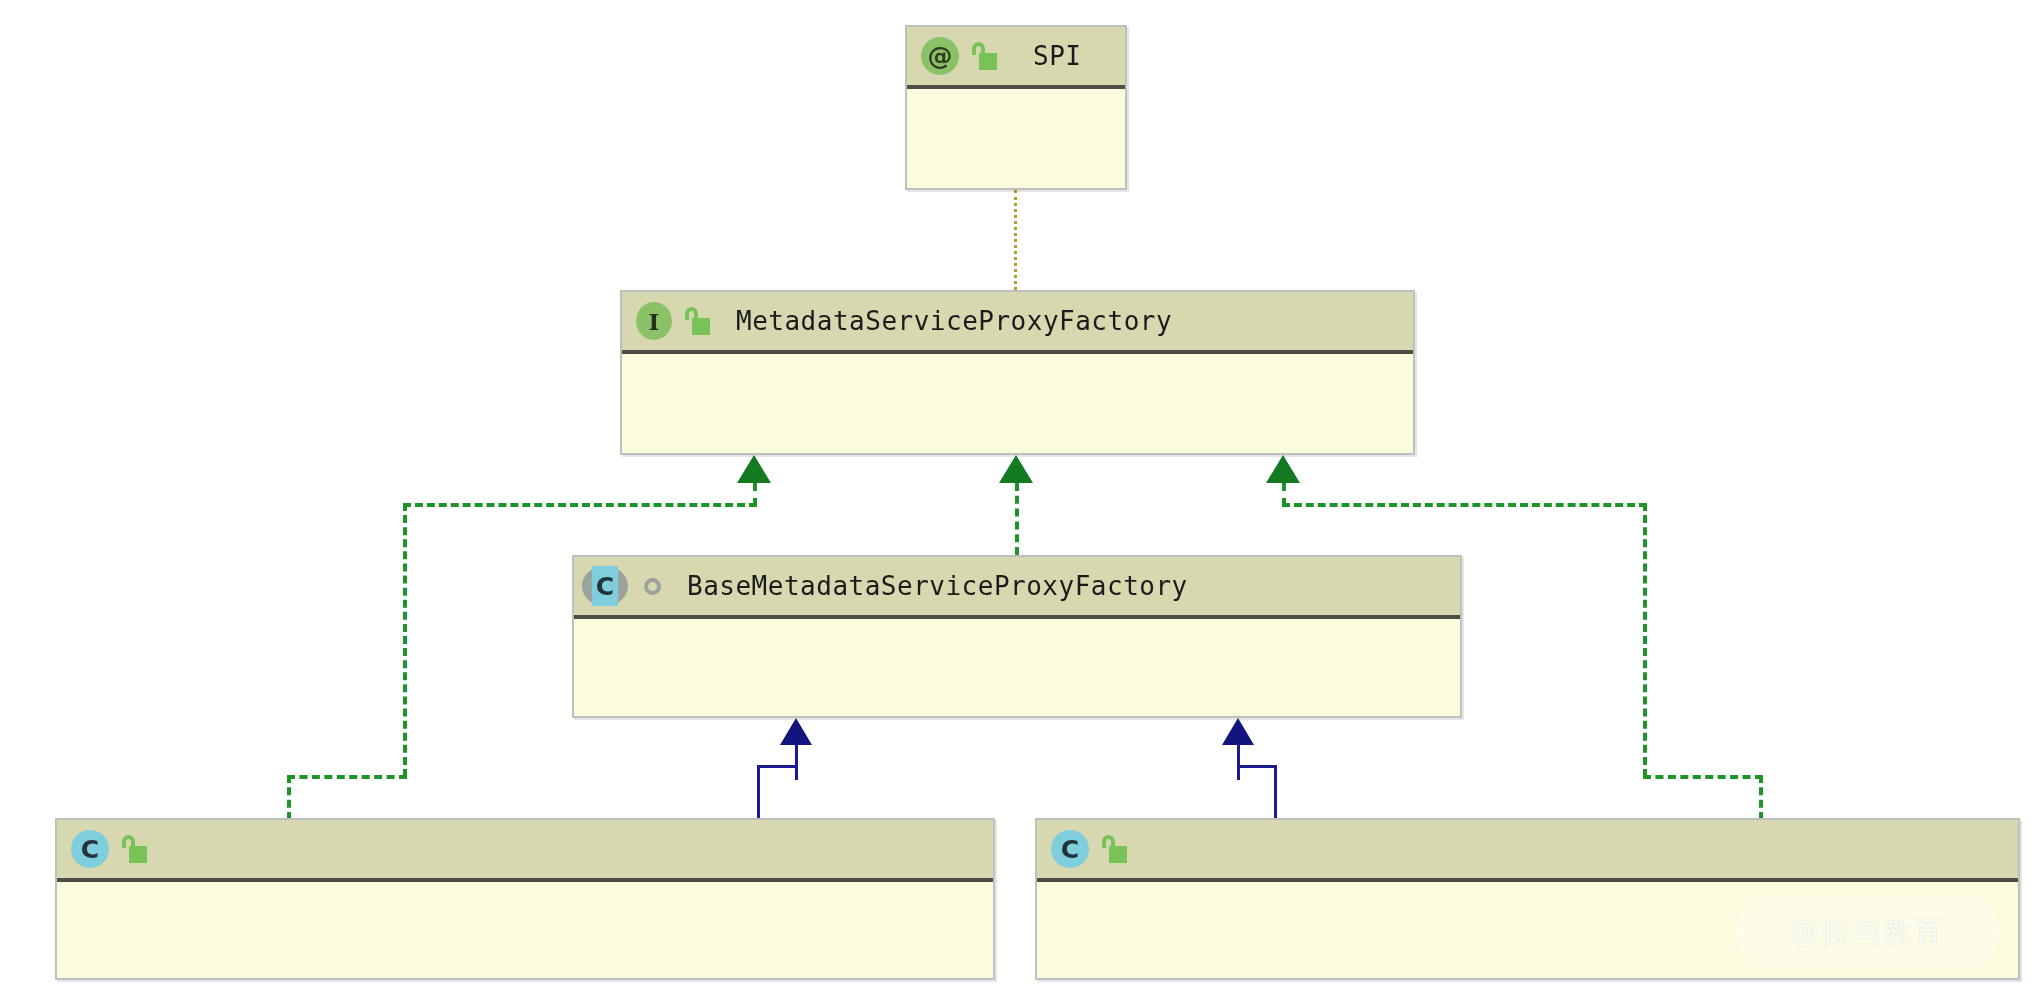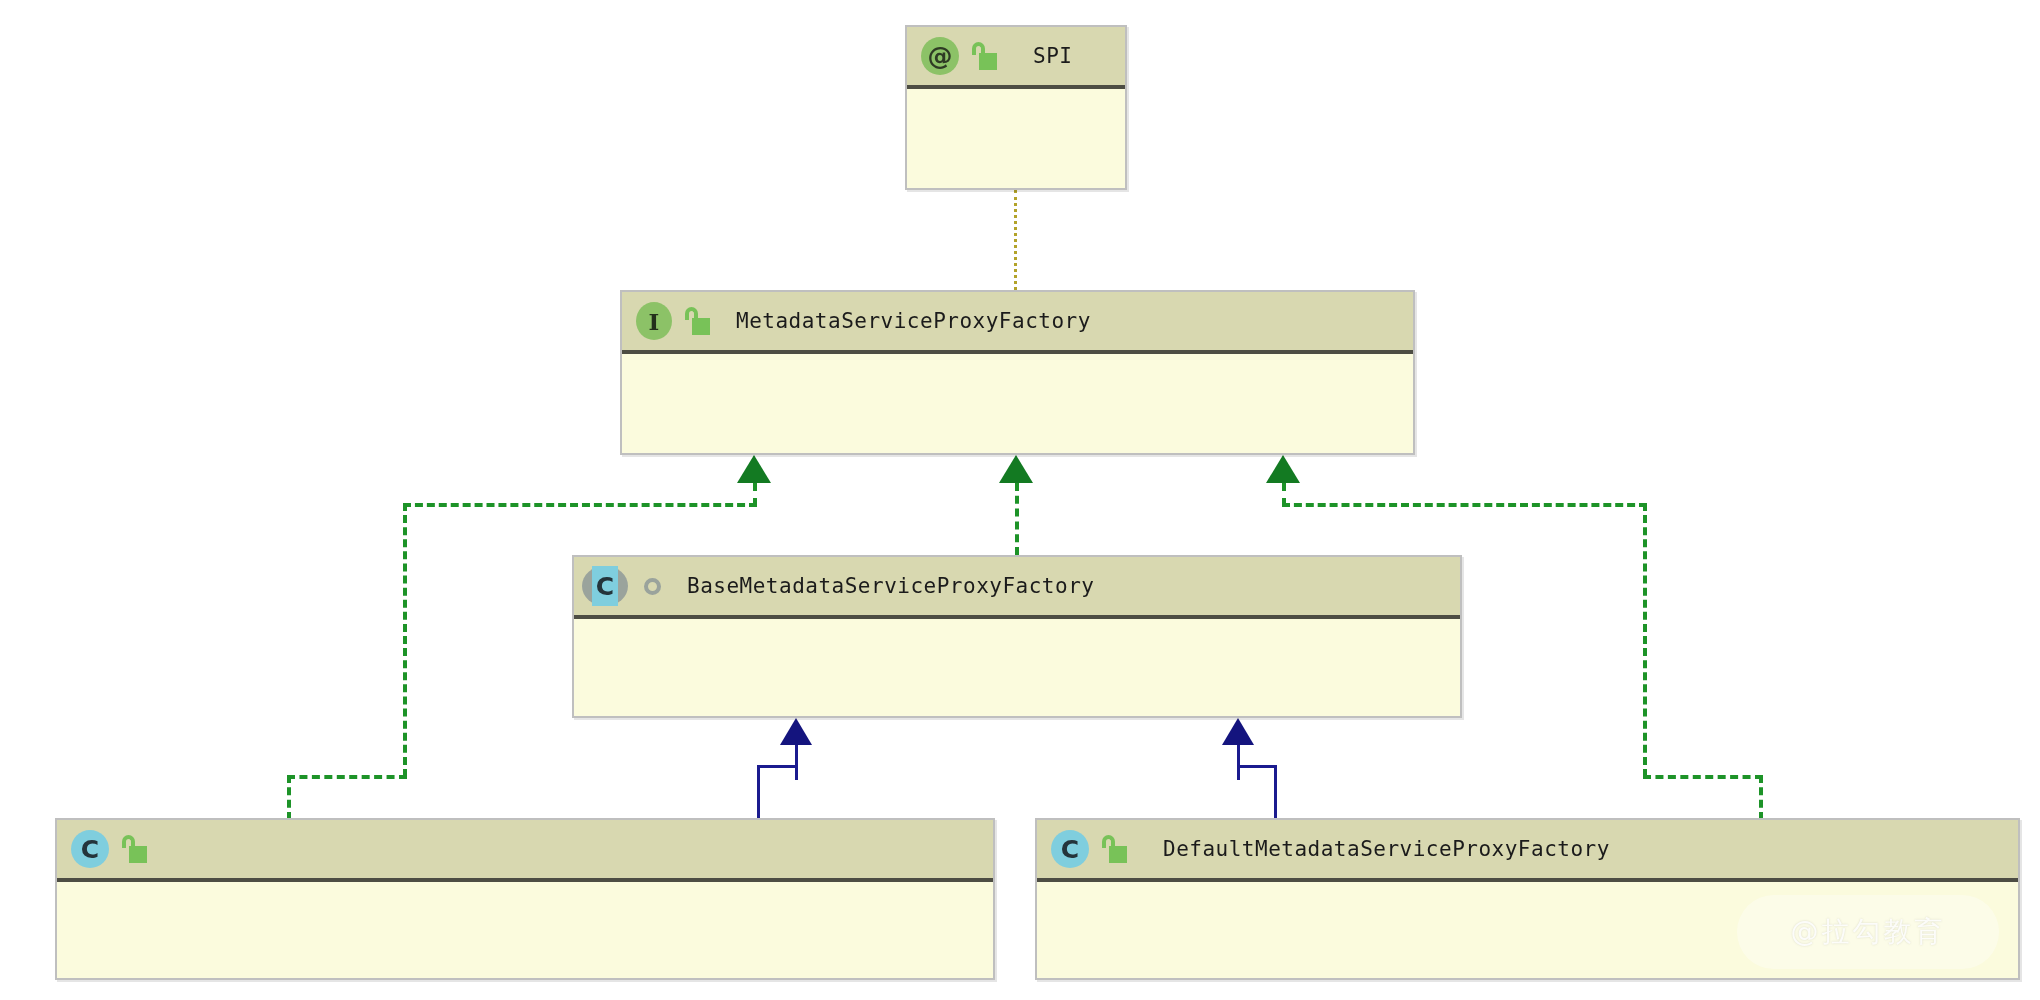--- a/index.html
+++ b/index.html
@@ -34,21 +34,21 @@
     box-sizing: border-box;
     height: 62px;
     padding-left: 14px;
   }
   .uml-body {
     background: #fbfbdd;
     box-sizing: border-box;
   }
   .uml-title {
     color: #1b1b1b;
-    font-size: 21px;
+    font-size: 26px;
     letter-spacing: 0.5px;
     white-space: nowrap;
     font-family: "DejaVu Sans Mono", "Liberation Mono", monospace;
   }
 
   
   .icon-slot {
     display: inline-flex;
     align-items: center;
     justify-content: center;
@@ -269,20 +269,19 @@
     <div class="uml-body" style="height:96px;"></div>
   </div>
 
   <div class="uml-node" style="left:1035px; top:818px; width:985px; height:162px;">
     <div class="uml-header">
       <span class="icon-slot icon-class">C</span>
       <span class="icon-slot icon-lock-open">
         <span class="shackle"></span>
           <span class="body"></span>
       </span>
-      <span class="uml-title title-gap-lg">DefaultMetadataServiceProxyFactory</span>
     </div>
     <div class="uml-body" style="height:96px;"></div>
   </div>
 
   <div class="watermark" style="left:1737px; top:895px; width:262px; height:74px;">@拉勾教育</div>
 
 </div>
 
 </body></html>

